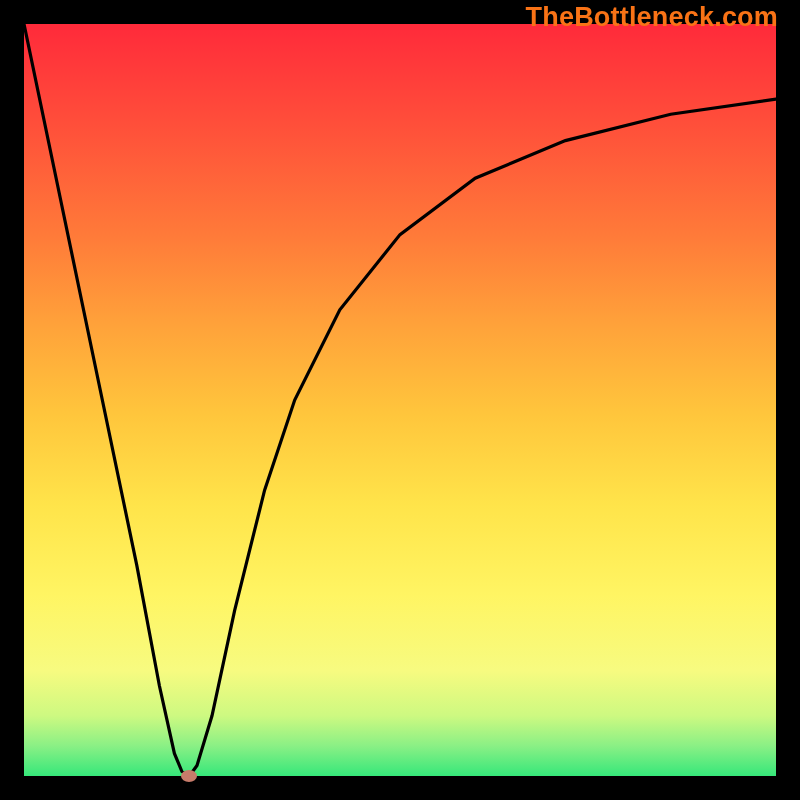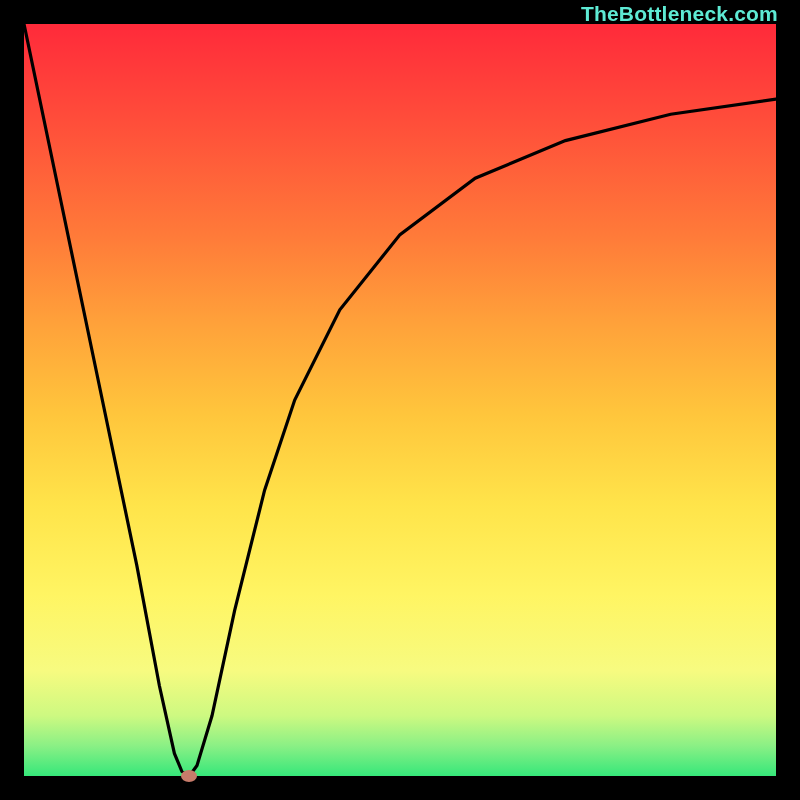--- a/index.html
+++ b/index.html
@@ -36,22 +36,22 @@
       #f7fb80 86%,
       #cdf981 92%,
       #8af085 96%,
       #36e77a 100%
     );
   }
   .watermark {
     position: absolute;
     top: 2px;
     right: 22px;
-    color: #5eead4;
-    font-size: 21px;
+    color: #f97316;
+    font-size: 27px;
     font-weight: 600;
     letter-spacing: 0.2px;
     user-select: none;
   }
   svg.curve {
     position: absolute;
     top: 0;
     left: 0;
     width: 752px;
     height: 752px;

